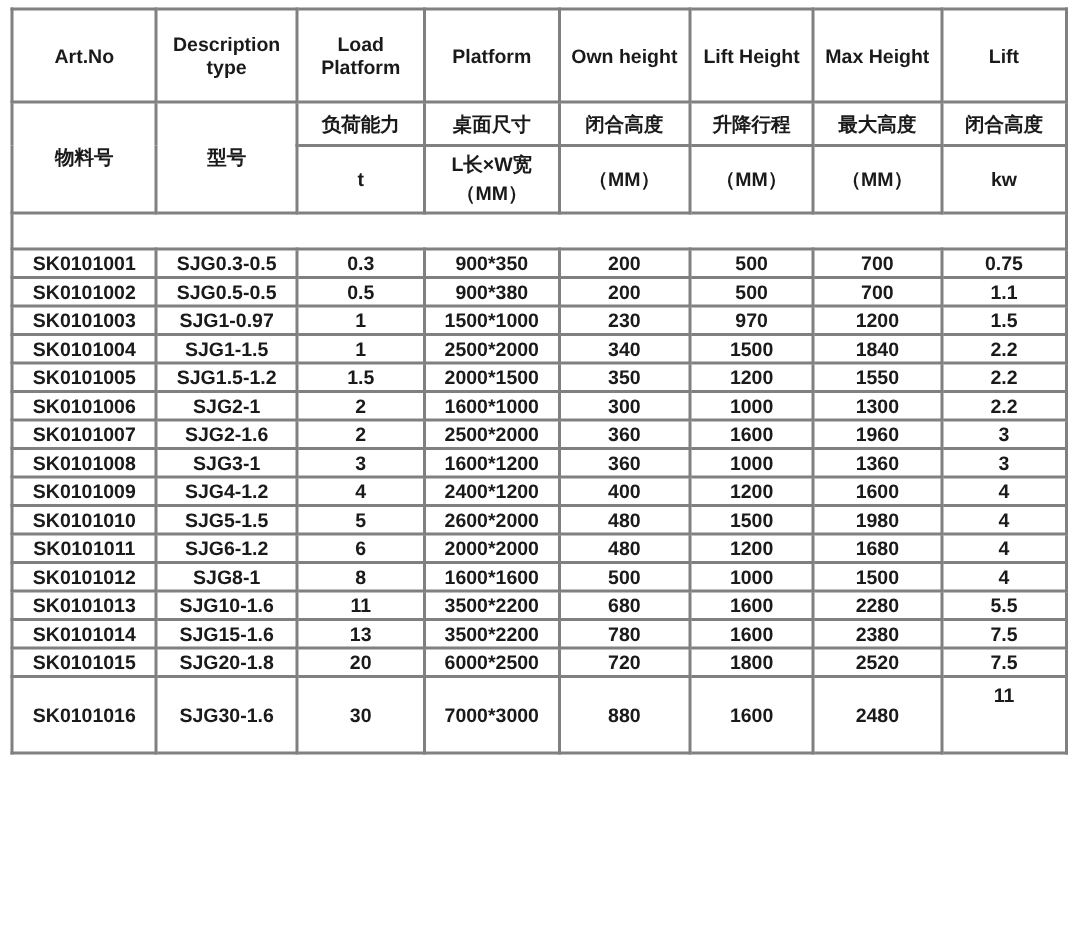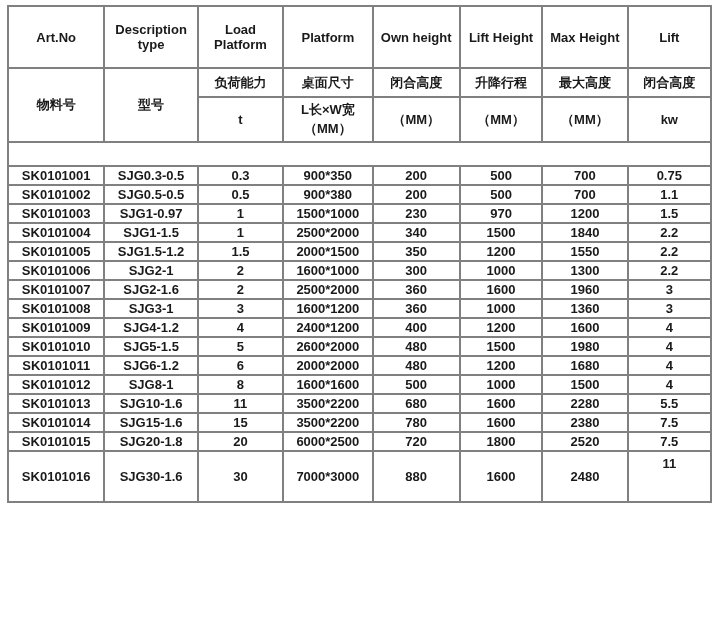--- a/index.html
+++ b/index.html
@@ -214,21 +214,21 @@
         <td>11</td>
         <td>3500*2200</td>
         <td>680</td>
         <td>1600</td>
         <td>2280</td>
         <td>5.5</td>
       </tr>
       <tr class="data-row">
         <td>SK0101014</td>
         <td>SJG15-1.6</td>
-        <td>15</td>
+        <td>13</td>
         <td>3500*2200</td>
         <td>780</td>
         <td>1600</td>
         <td>2380</td>
         <td>7.5</td>
       </tr>
       <tr class="data-row">
         <td>SK0101015</td>
         <td>SJG20-1.8</td>
         <td>20</td>

